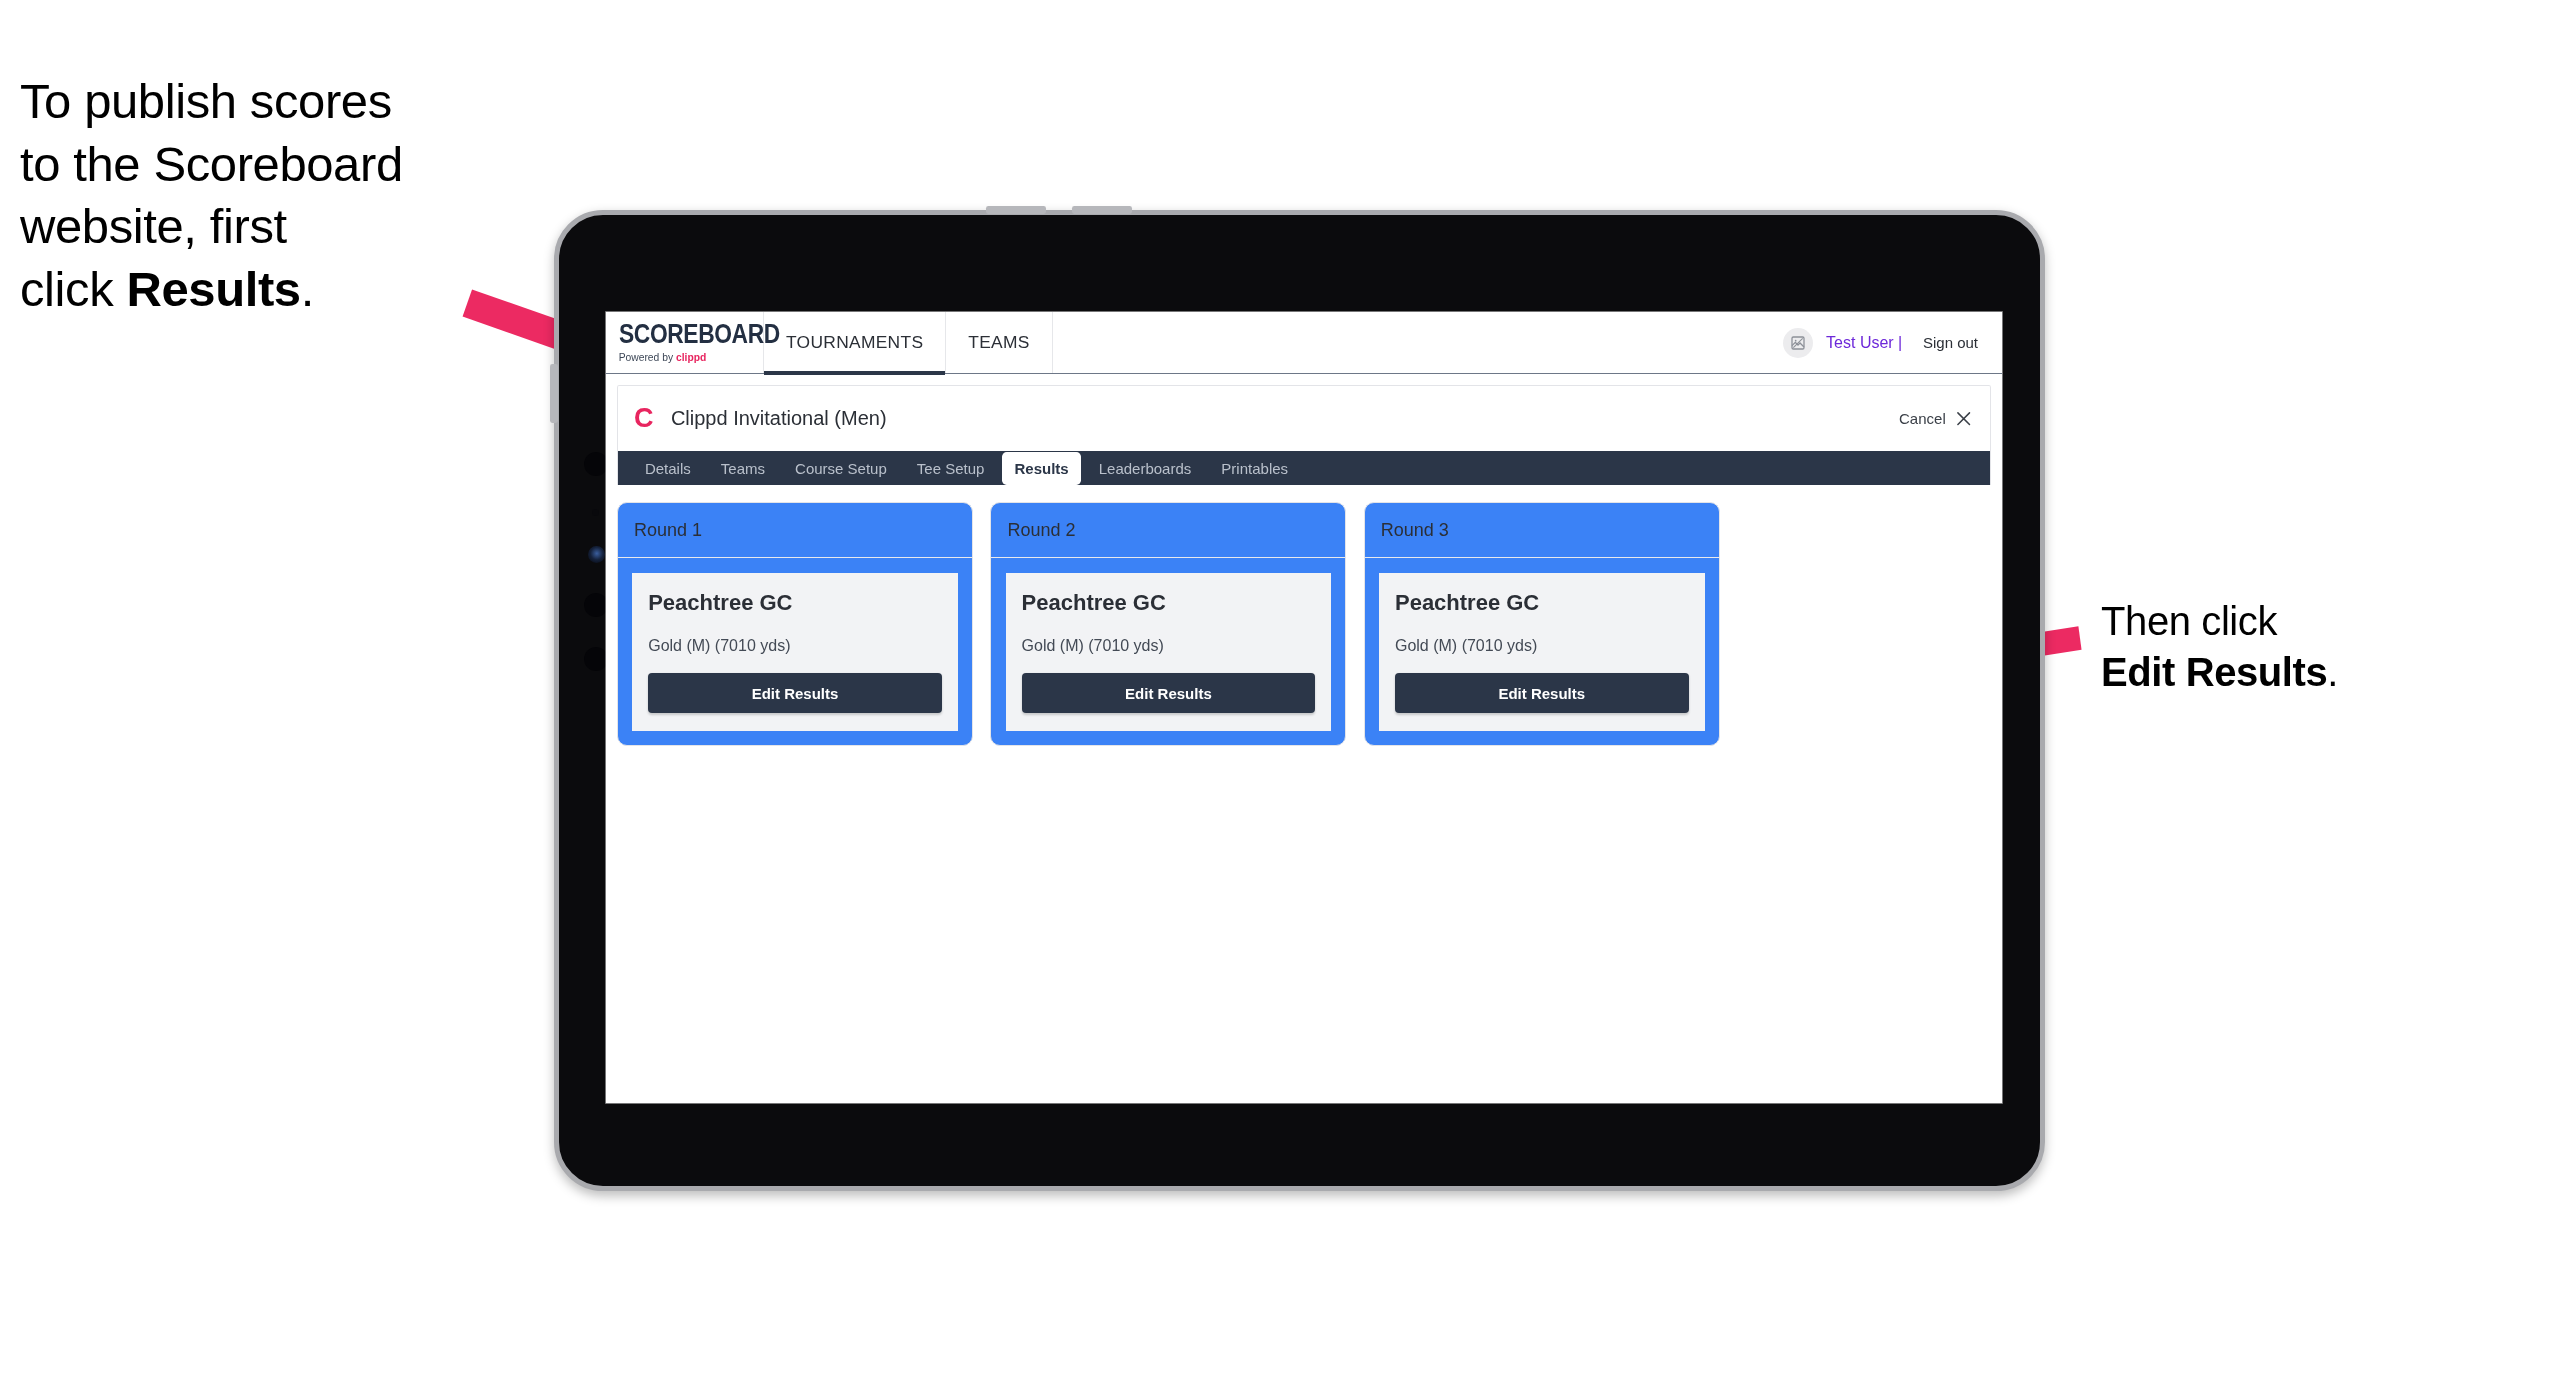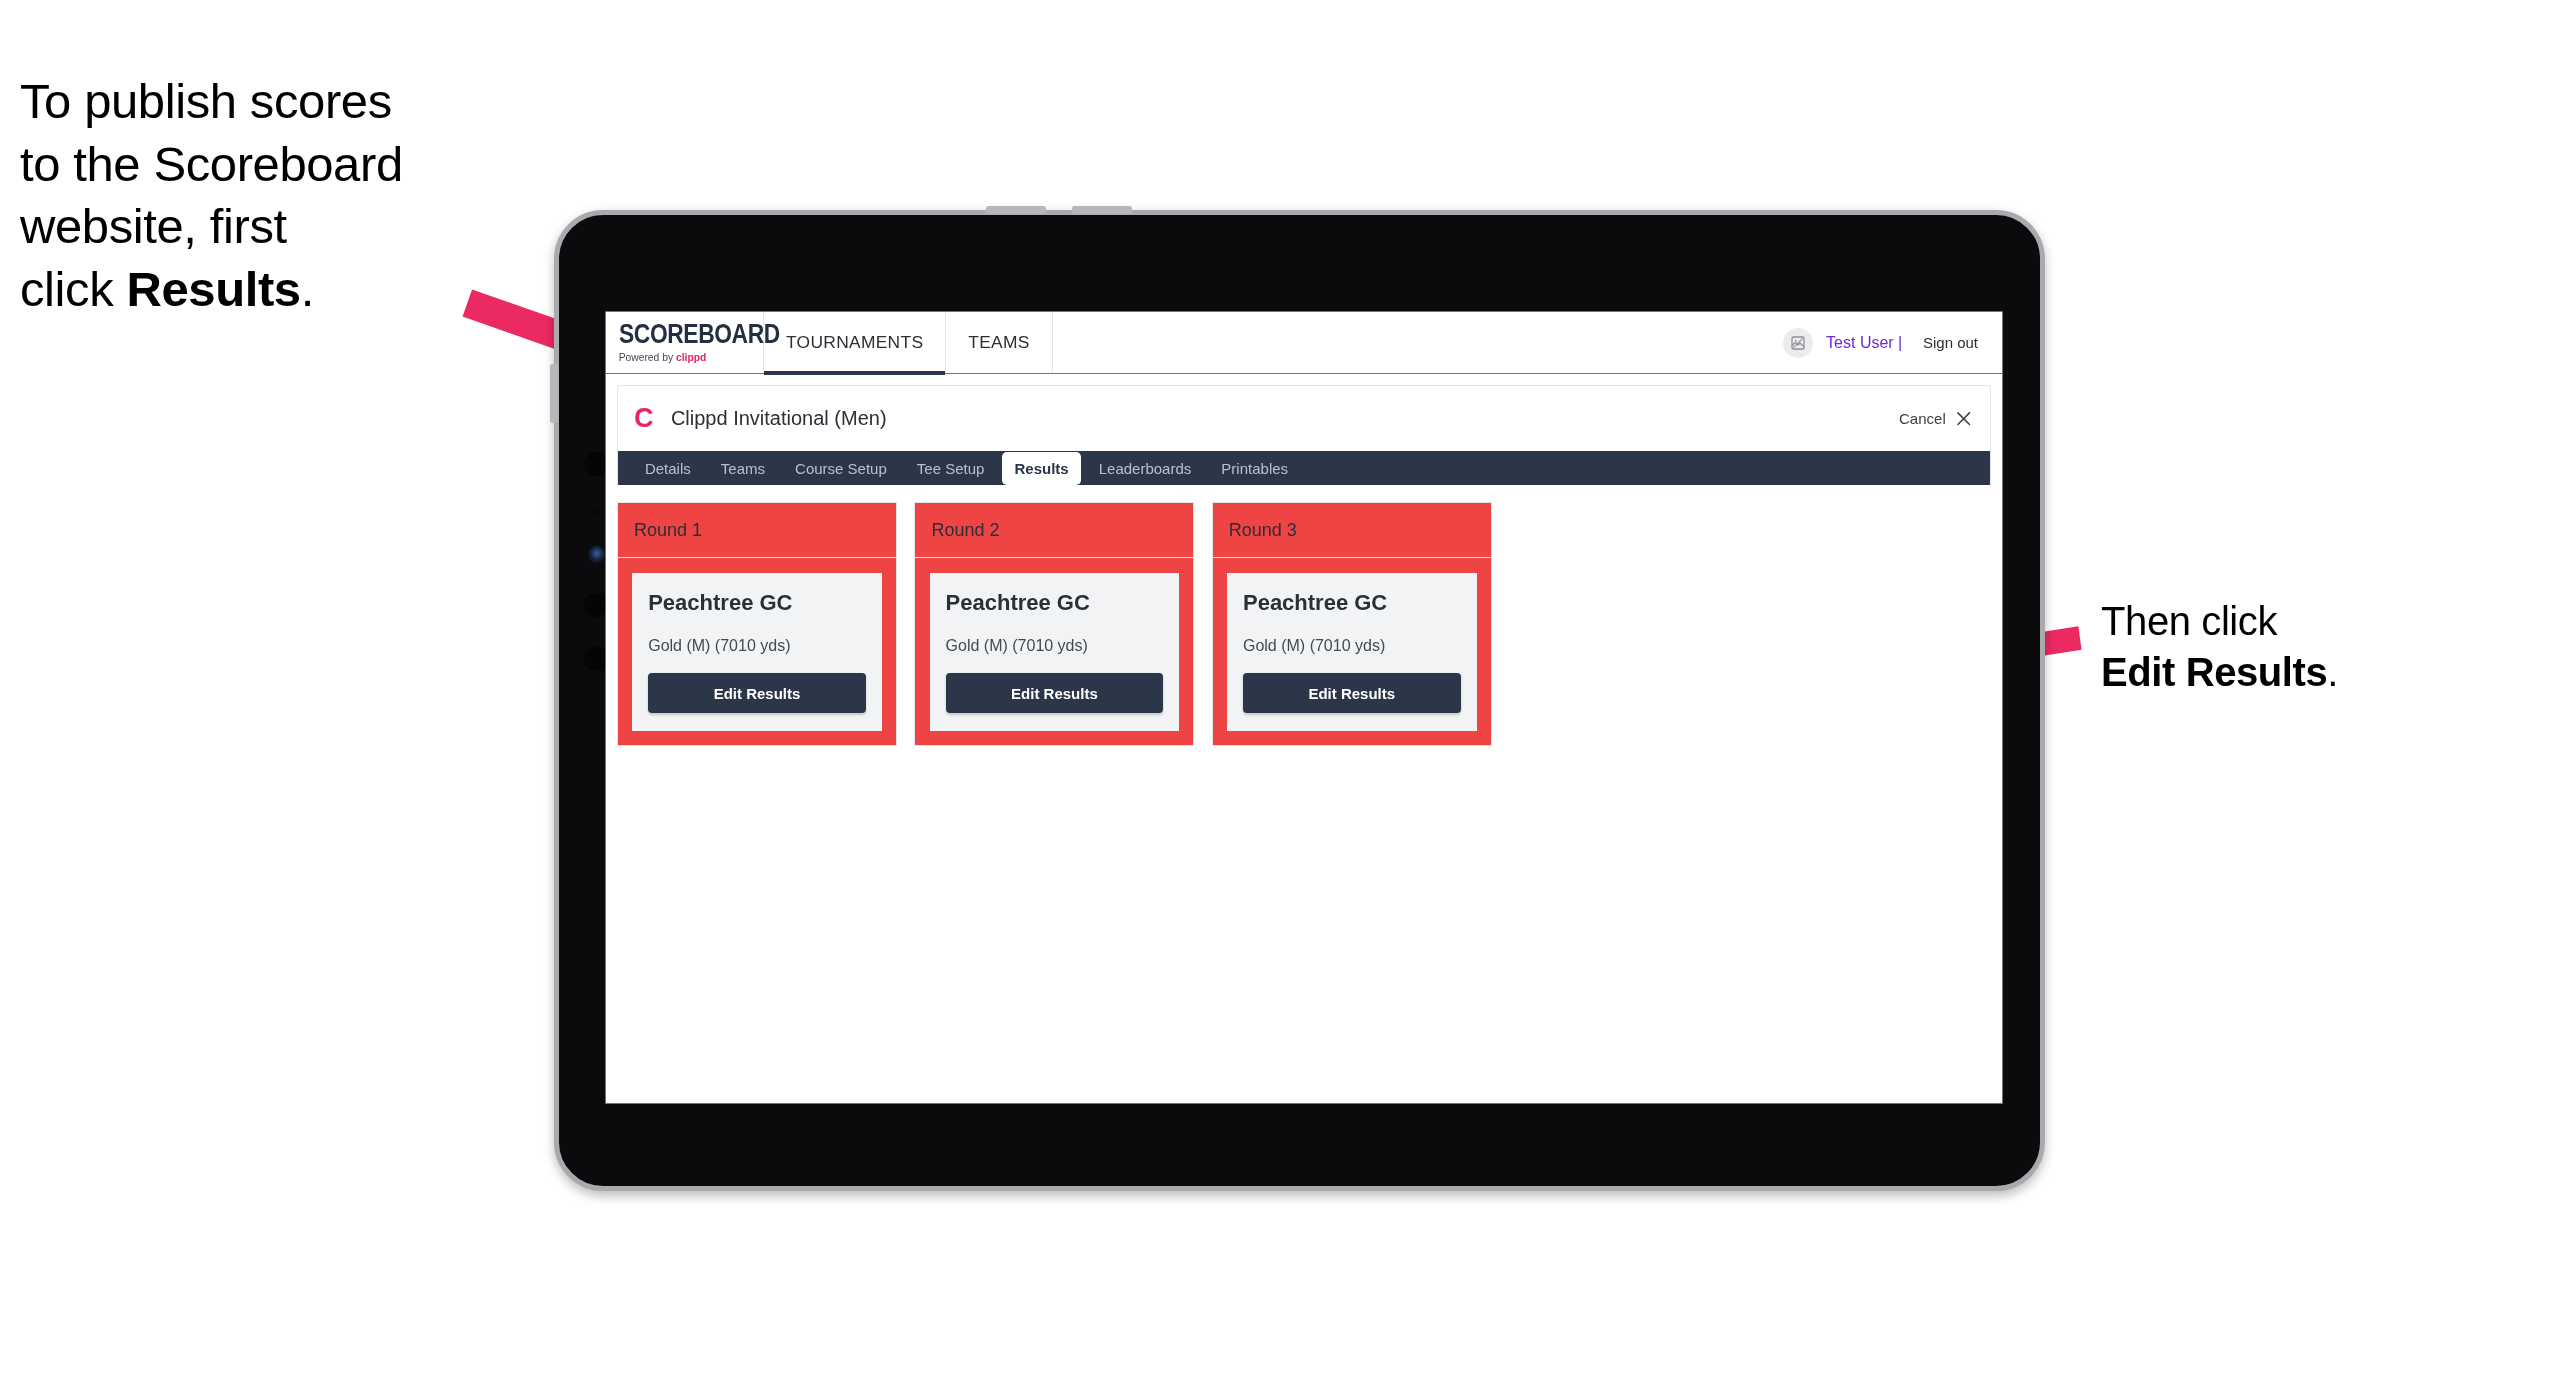--- a/index.html
+++ b/index.html
@@ -239,24 +239,24 @@
   }
 
   
   #rounds-area {
     padding: 17.4px 11px 0 11px;
     display: flex;
     gap: 17.4px;
     align-items: flex-start;
   }
   .round-card {
-    width: 280px;
+    width: 356px;
     border: 0.8px solid #e3e4e8;
-    border-radius: 1px;
-    background: #ef4444;
+    border-radius: 10px;
+    background: #3b82f6;
     box-sizing: border-box;
   }
   .round-card-header {
     height: 54px;
     display: flex;
     align-items: center;
     padding-left: 16px;
     border-bottom: 0.8px solid #e8e9ec;
   }
   .round-card-title {

